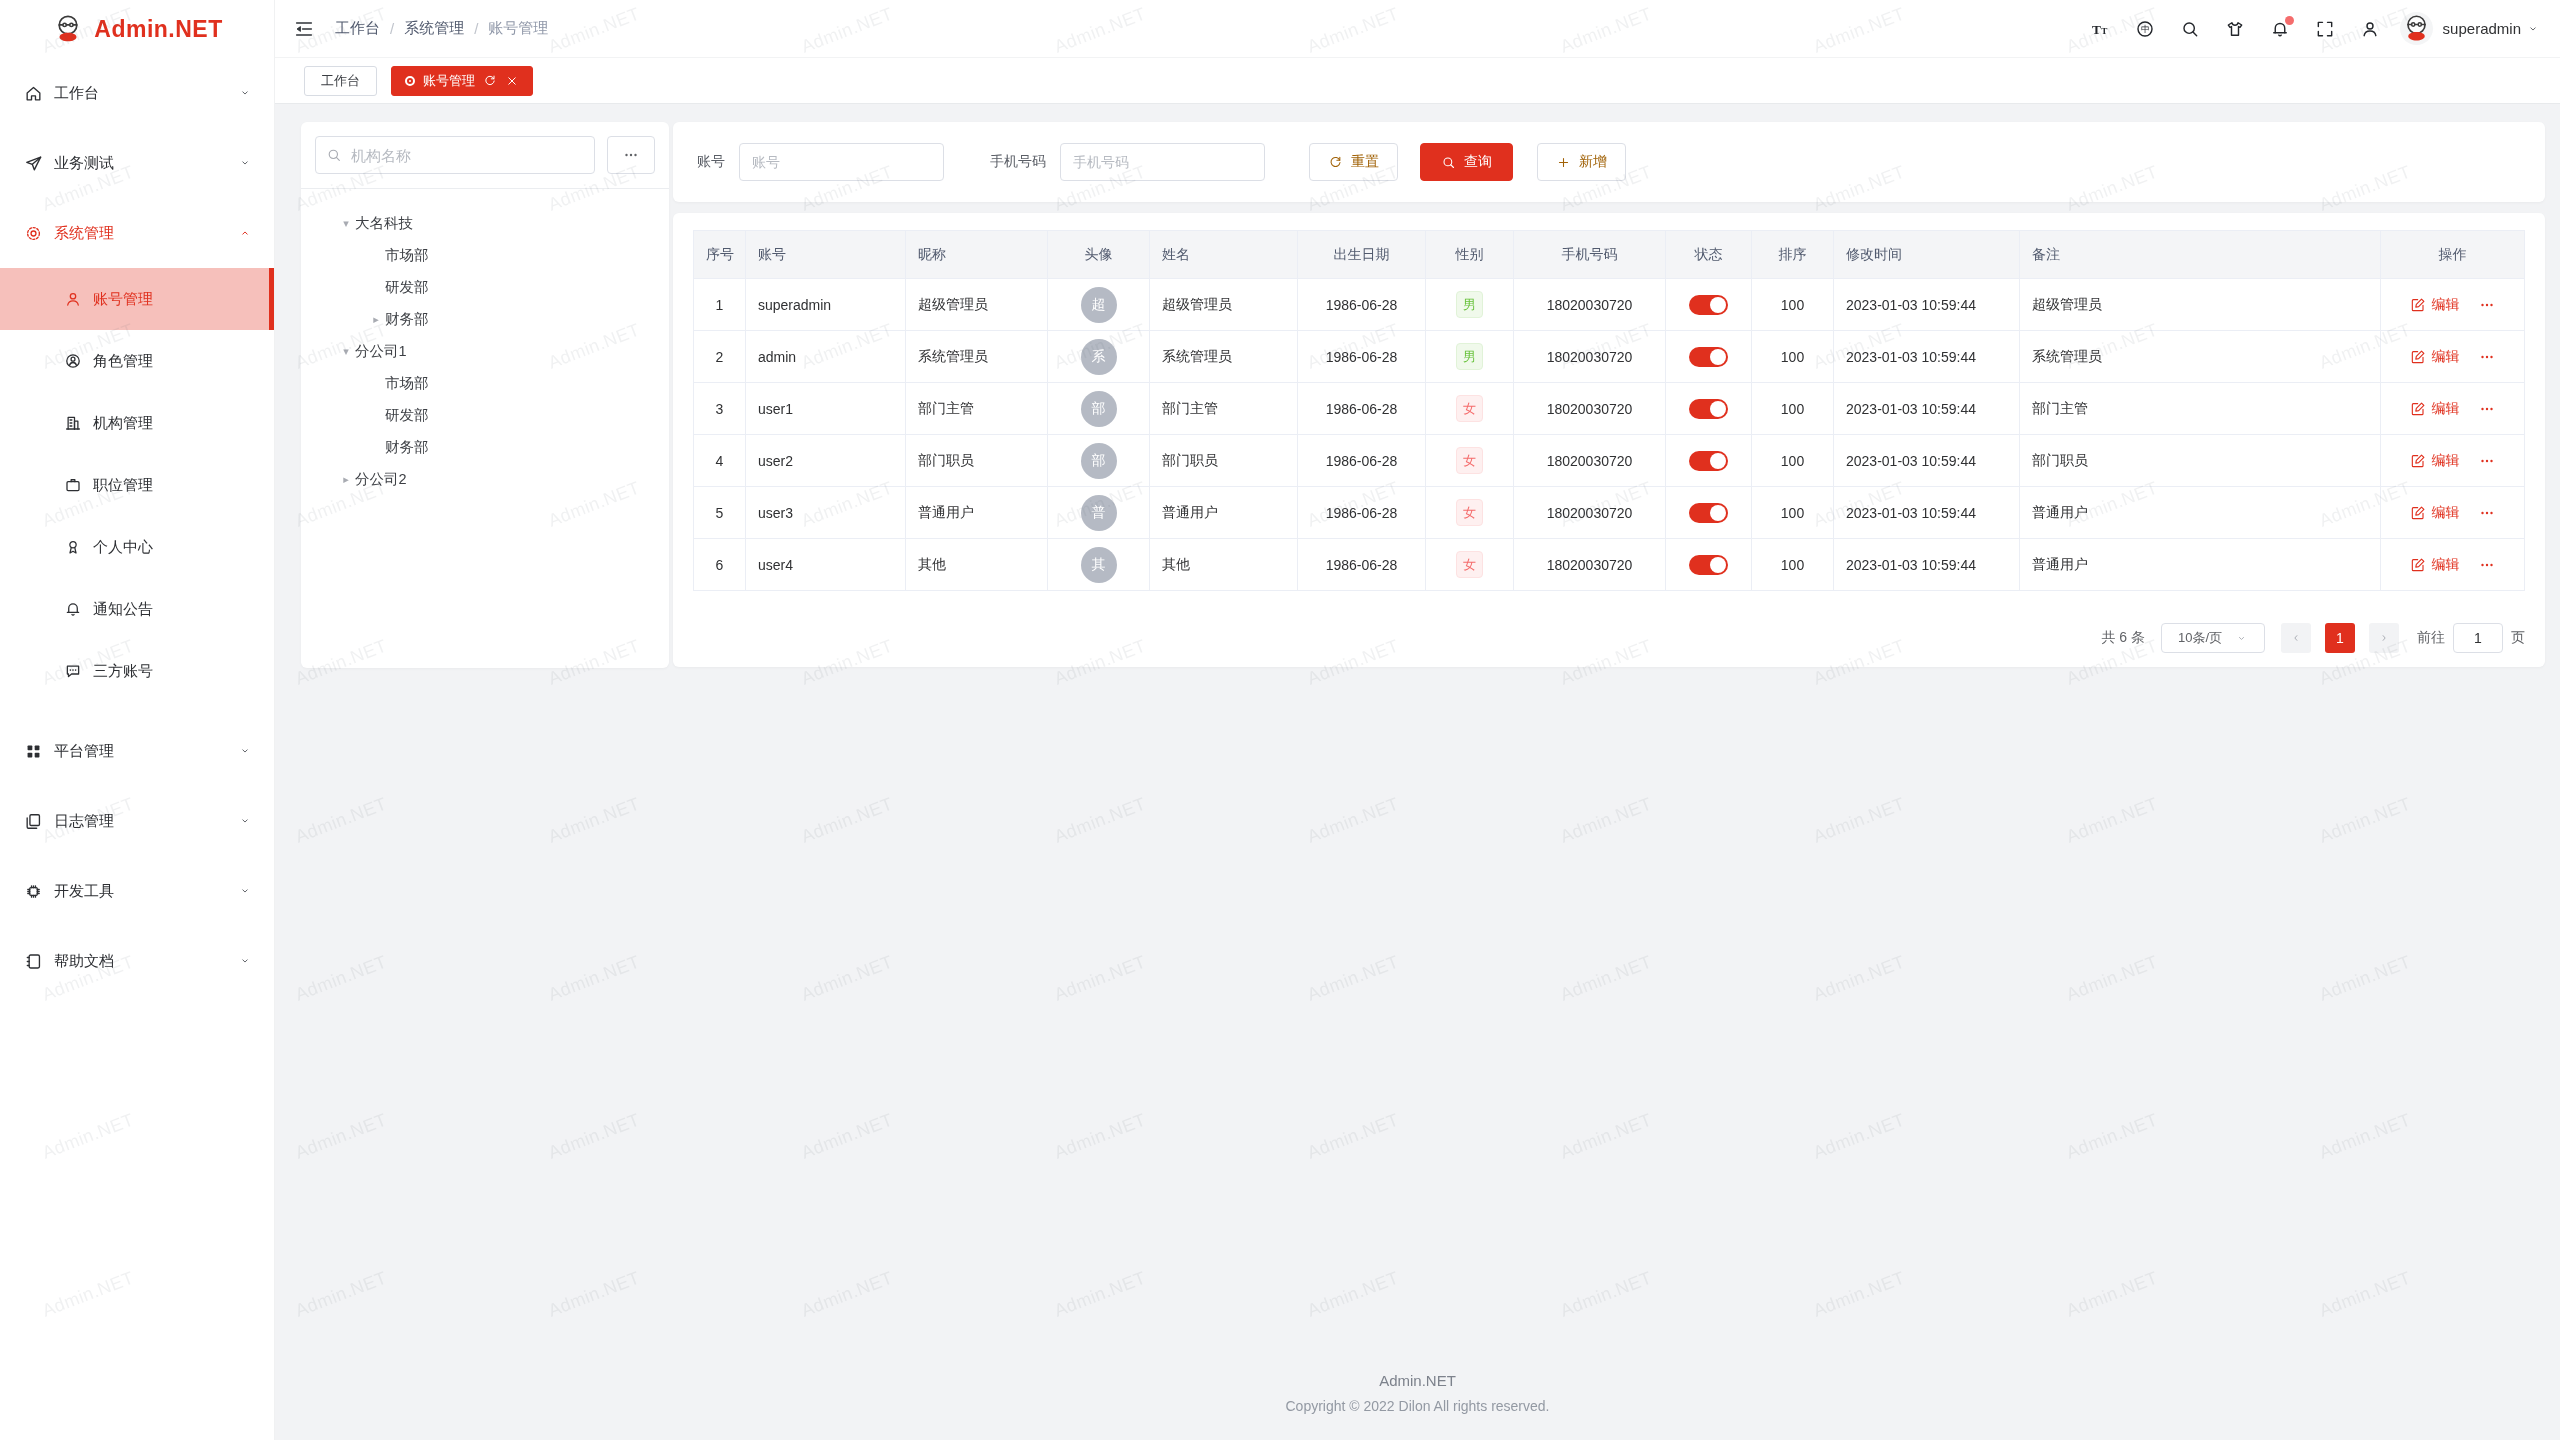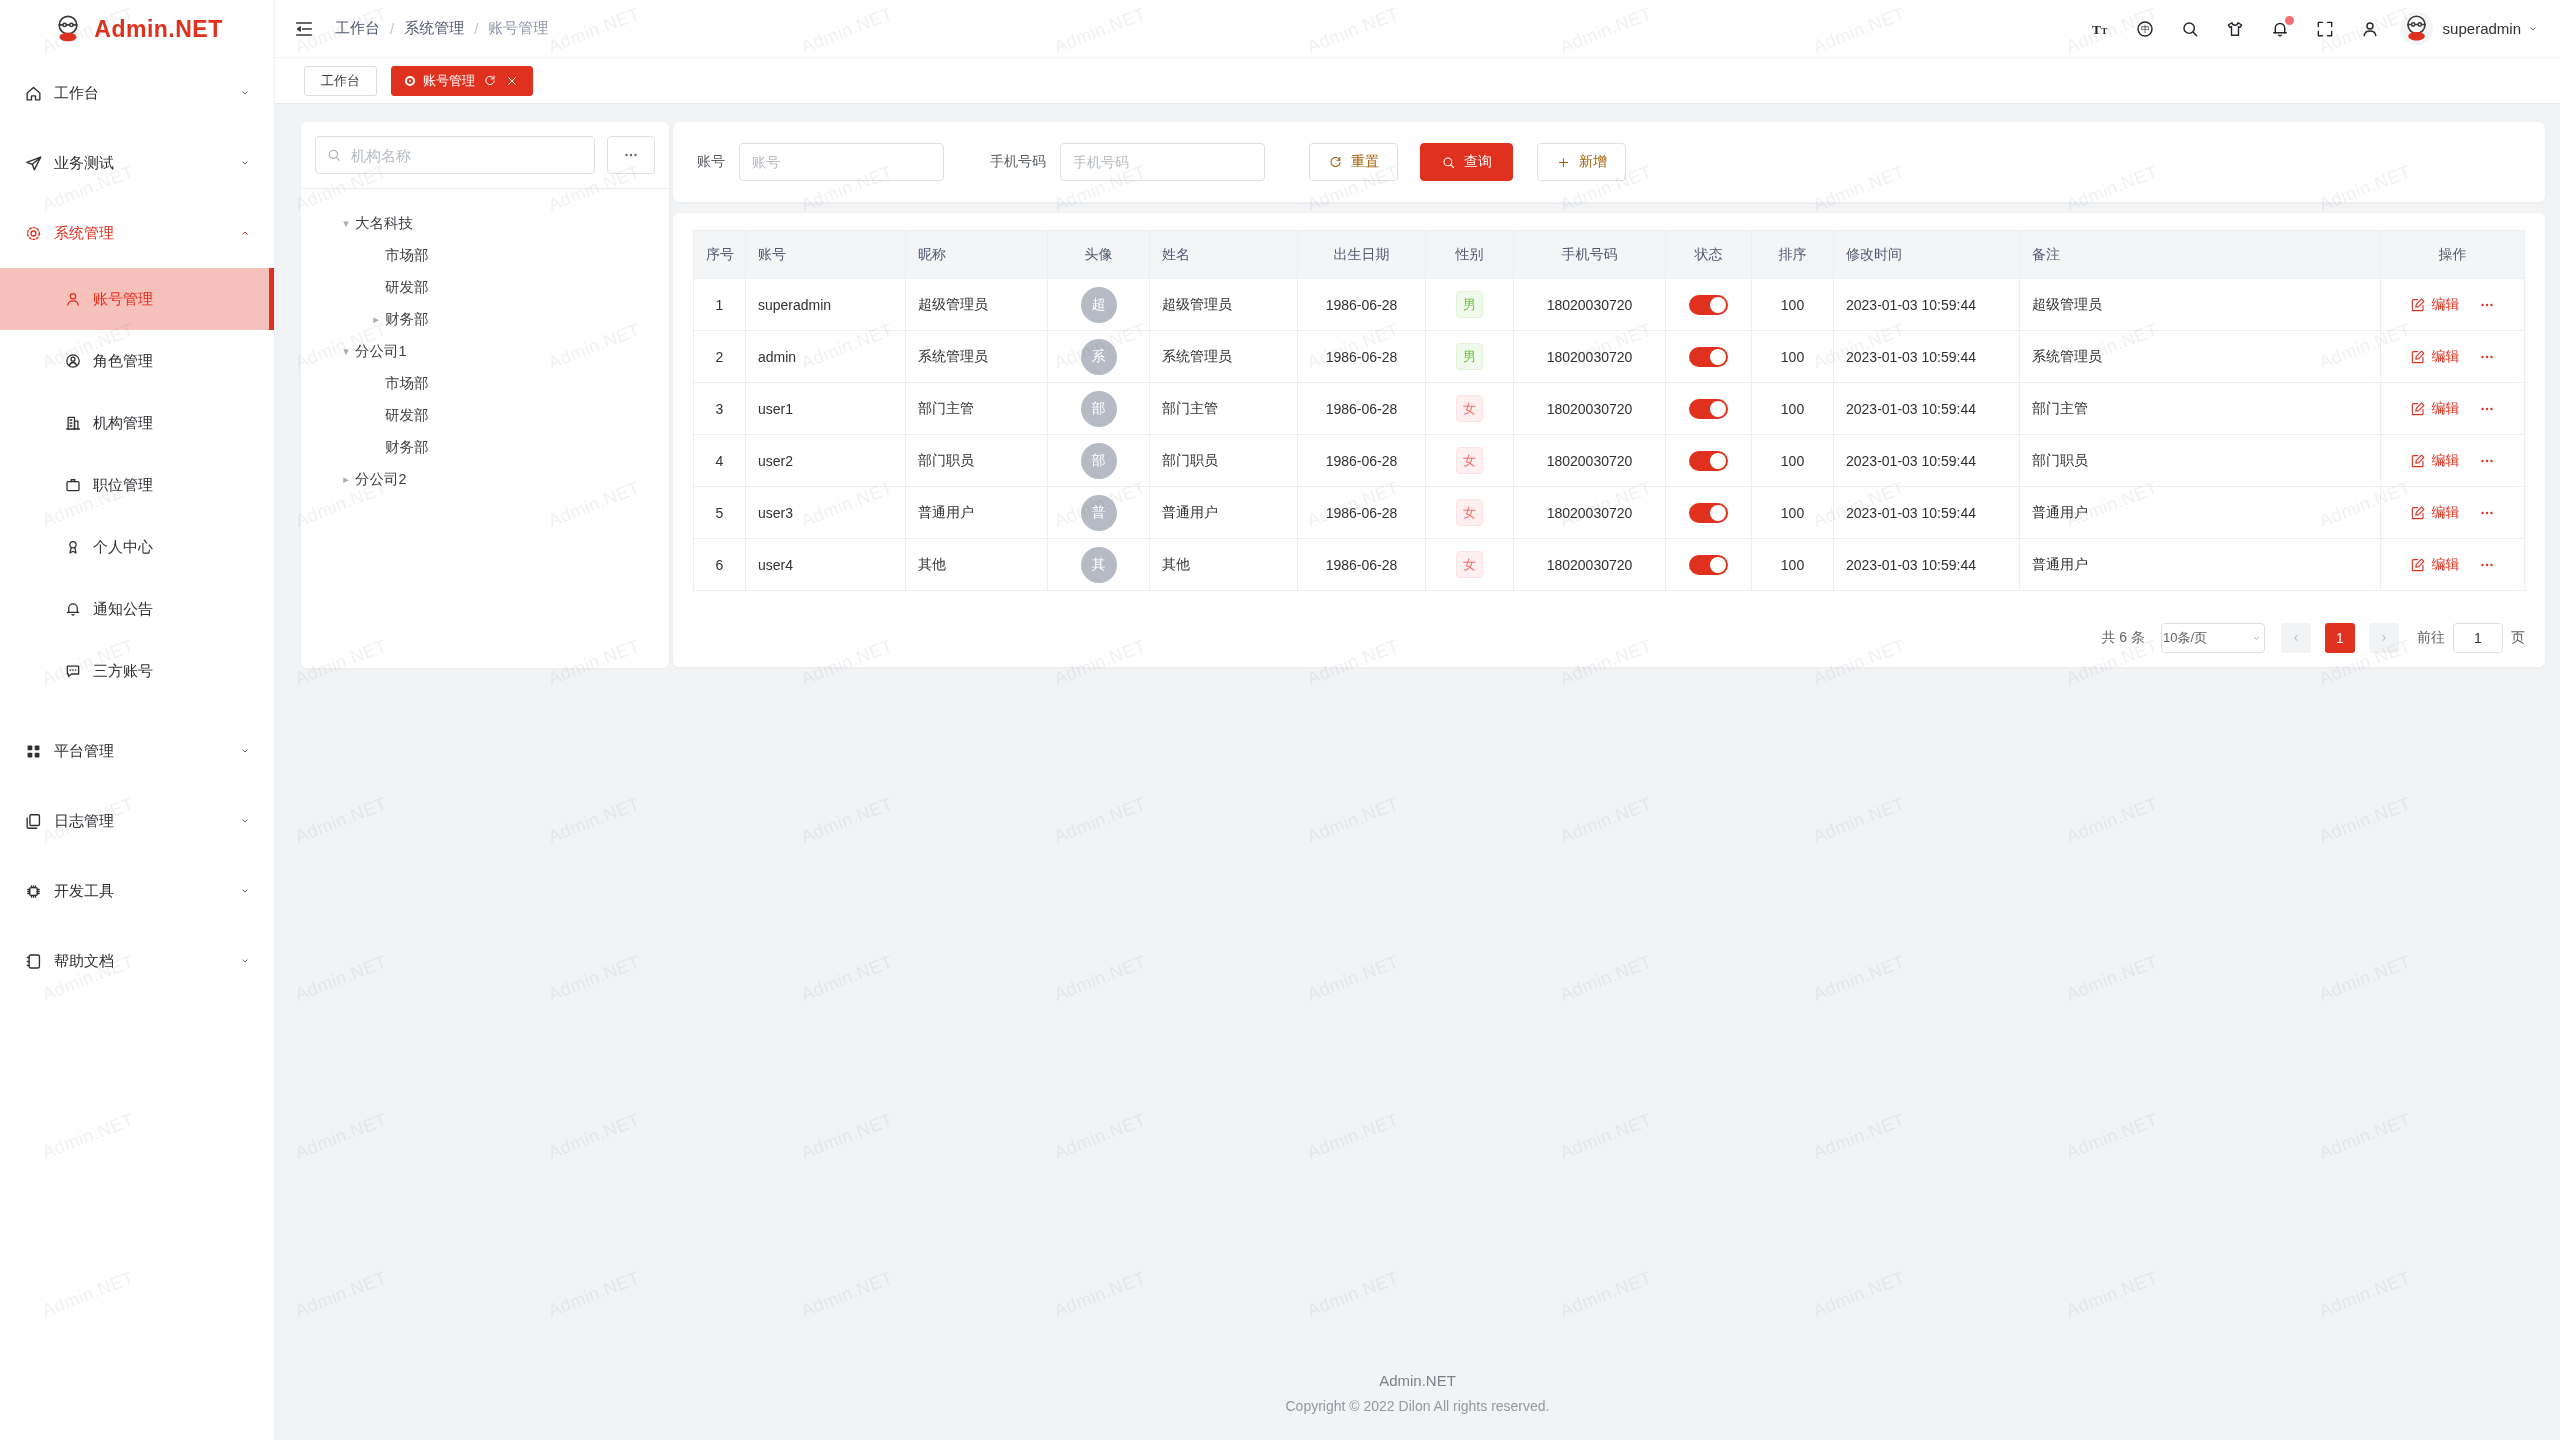--- a/index.html
+++ b/index.html
@@ -84,21 +84,21 @@
   .tag.female { color:var(--female); background:#fef0f0; border-color:#fde2e2; }
   .toggle { display:inline-block; width:39px; height:20px; border-radius:10px; background:var(--brand); position:relative; vertical-align:middle; cursor:pointer; }
   .toggle::after { content:""; position:absolute; top:2px; right:2px; width:16px; height:16px; background:#fff; border-radius:50%; }
   .actions { display:flex; align-items:center; justify-content:center; gap:6px; color:var(--brand); }
   .actions svg { width:16px; height:16px; }
   .act-edit { display:flex; align-items:center; gap:6px; cursor:pointer; }
   .act-more { margin-left:12px; cursor:pointer; display:flex; }
   .act-more svg { width:18px; height:18px; }
 
   .pager { position:absolute; right:20px; bottom:14px; display:flex; align-items:center; gap:8px; font-size:14px; color:#606266; }
-  .pg-select { width:104px; height:30px; border:1px solid #dcdfe6; border-radius:4px; display:flex; align-items:center; justify-content:space-between; padding:0 1px; font-size:13px; margin:0 8px; cursor:pointer; }
+  .pg-select { width:104px; height:30px; border:1px solid #dcdfe6; border-radius:4px; display:flex; align-items:center; justify-content:space-between; padding:0 16px; font-size:13px; margin:0 8px; cursor:pointer; }
   .pg-select svg { width:13px; height:13px; color:#a8abb2; }
   .pg-btn { width:30px; height:30px; background:#f2f3f5; border-radius:3px; display:flex; align-items:center; justify-content:center; color:#a8abb2; cursor:pointer; }
   .pg-btn svg { width:14px; height:14px; }
   .pg-page { width:30px; height:30px; background:var(--brand); border-radius:3px; color:#fff; display:flex; align-items:center; justify-content:center; font-size:14px; cursor:pointer; margin:0 6px; }
   .pg-goto { margin-left:10px; }
   .pg-input { width:50px; height:30px; border:1px solid #dcdfe6; border-radius:4px; text-align:center; font-size:14px; color:#303133; outline:none; font-family:inherit; }
 
   .footer { position:absolute; left:0; right:0; bottom:26px; text-align:center; }
   .f1 { font-size:15px; color:#7d828c; }
   .f2 { font-size:14px; color:#9399a3; margin-top:9px; }

